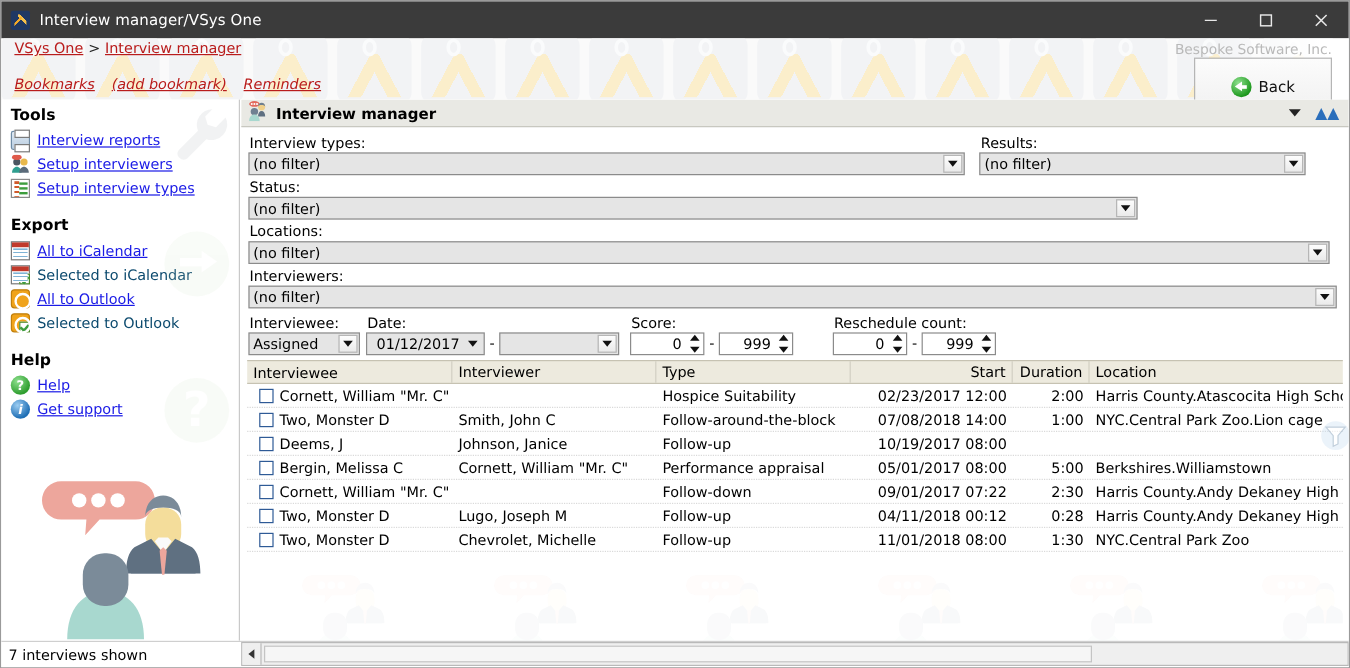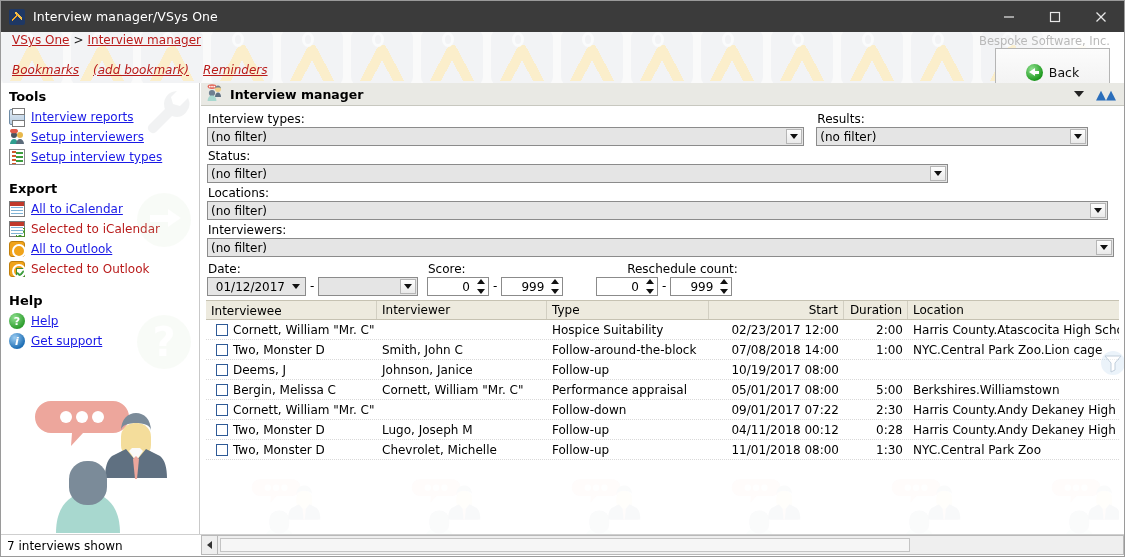--- a/index.html
+++ b/index.html
@@ -88,21 +88,21 @@
 
   
   .sidebar {
     position:absolute; left:0; top:82px; width:199px; height:451px;
     background:#fff; border-right:1px solid #c9c9c9; overflow:hidden;
   }
   .side-h { font-weight:bold; font-size:13px; margin:6px 0 3px 8px; color:#000; }
   .side-item { display:flex; align-items:center; height:20px; margin-left:8px; gap:6px; }
   .side-item .lbl { font-size:12px; }
   .side-item .lbl.link { color:#1a1ae6; text-decoration:underline; }
-  .side-item .lbl.plain { color:#b91c1c; }
+  .side-item .lbl.plain { color:#0c4a6e; }
   .sicon { width:16px; height:16px; flex:0 0 auto; position:relative; }
 
   .si-print{background:linear-gradient(#dfe9f3,#b9cde0);border:1px solid #6f8ca6;border-radius:2px;}
   .si-print:after{content:"";position:absolute;left:2px;top:-2px;width:11px;height:5px;background:#fff;border:1px solid #7b7b7b;}
   .si-print:before{content:"";position:absolute;left:2px;bottom:-3px;width:11px;height:5px;background:#fff;border:1px solid #7b7b7b;z-index:2;}
   .si-list{background:#fff;border:1px solid #8a8a8a;}
   .si-list:after{content:"";position:absolute;right:1px;top:2px;width:7px;height:2px;background:#3d9d3d;box-shadow:0 4px 0 #3d9d3d,0 8px 0 #3d9d3d;}
   .si-list:before{content:"";position:absolute;left:2px;top:1px;width:4px;height:13px;background:repeating-linear-gradient(#d05a2a 0 2px,#fff 2px 4px);}
   .si-cal{background:#fff;border:1px solid #7a7a7a;}
   .si-cal:before{content:"";position:absolute;left:0;top:0;right:0;height:4px;background:#c0392b;}
@@ -464,20 +464,29 @@
         <div class="flabel" style="margin-top:3px;">Interviewers:</div>
         <div class="combo" style="width:907px;">
           <span>(no filter)</span>
           <span class="arrow">
               <i></i>
             </span>
         </div>
       </div>
 
       <div class="row" style="margin-top:3px;">
+        <div style="width:98px;">
+          <div class="flabel">Interviewee:</div>
+          <div class="combo" style="width:93px;">
+            <span>Assigned</span>
+            <span class="arrow">
+                <i></i>
+              </span>
+          </div>
+        </div>
 
         <div style="width:220px;">
           <div class="flabel">Date:</div>
           <div style="display:flex;align-items:center;">
             <div class="combo" style="width:99px;justify-content:flex-end;padding-right:20px;">
               <span>01/12/2017</span>
               <span class="arrow plain" style="background:transparent;border:0;">
                   <i></i>
                 </span>
             </div>
@@ -505,21 +514,21 @@
             <div class="spin" style="width:62px;">
               <span class="val">999</span>
               <span class="sbtns">
                   <i class="up"></i>
                   <i class="dn"></i>
                 </span>
             </div>
           </div>
         </div>
 
-        <div style="width:172px;text-align:center;">
+        <div style="width:172px;">
           <div class="flabel">Reschedule count:</div>
           <div style="display:flex;align-items:center;">
             <div class="spin" style="width:62px;">
               <span class="val">0</span>
               <span class="sbtns">
                   <i class="up"></i>
                   <i class="dn"></i>
                 </span>
             </div>
             <span class="dash">-</span>

